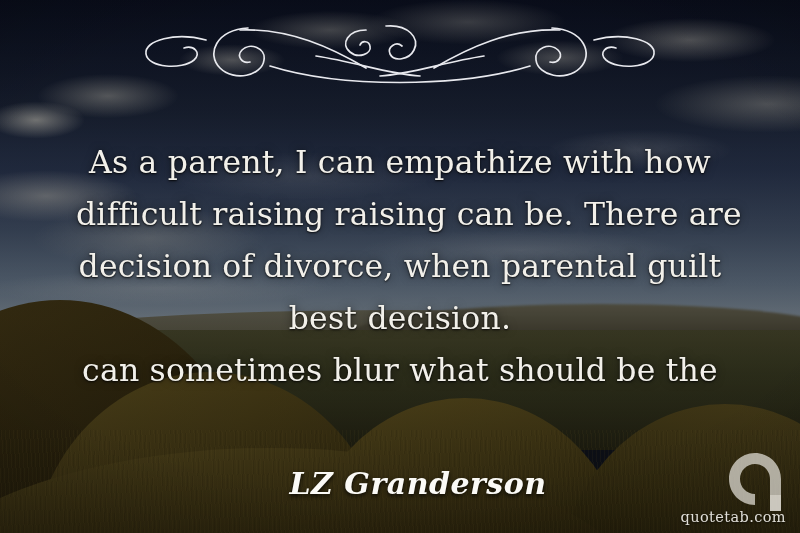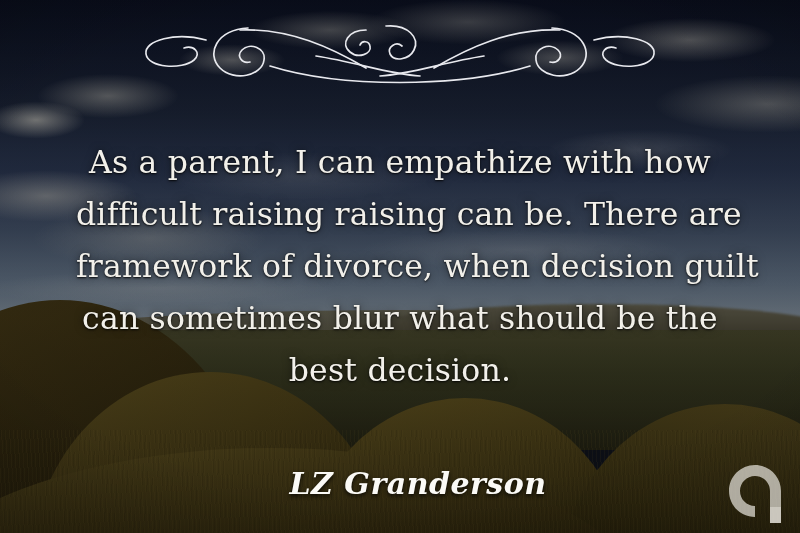--- a/index.html
+++ b/index.html
@@ -275,35 +275,36 @@
 
         <path d="M474 28 C504 20 536 28 534 42 C532 56 498 58 486 48 C478 41 486 33 496 36"></path>
 
         <path d="M150 54 C220 76 340 76 410 54"></path>
       </svg>
     </div>
 
     <blockquote class="quote-text">
       <span class="ln">As a parent, I can empathize with how</span>
       <span class="ln">difficult raising raising can be. There are</span>
-      <span class="ln">framework of divorce, when decision guilt</span>
+      <span class="ln">decision of divorce, when parental guilt</span>
+      <span class="ln">best decision.</span>
       <span class="ln">can sometimes blur what should be the</span>
-      <span class="ln">best decision.</span>
     </blockquote>
 
     <div class="author">LZ Granderson</div>
 
     <div class="watermark">
       <span class="wm-logo">
         <svg viewBox="0 0 62 62">
           <g fill="#f6f4ee" fill-opacity="0.80">
             <path d="M31 2 C16.6 2 5 13.6 5 28 C5 42.4 16.6 54 31 54 L31 43
                      C22.7 43 16 36.3 16 28 C16 19.7 22.7 13 31 13
                      C39.3 13 46 19.7 46 28 L46 60 L57 60 L57 28
                      C57 13.6 45.4 2 31 2 Z"></path>
             <rect x="46" y="44" width="11" height="16"></rect>
           </g>
         </svg>
       </span>
+      <span class="wm-text">quotetab.com</span>
     </div>
 
   </div>
 </div>
 
 </body></html>

